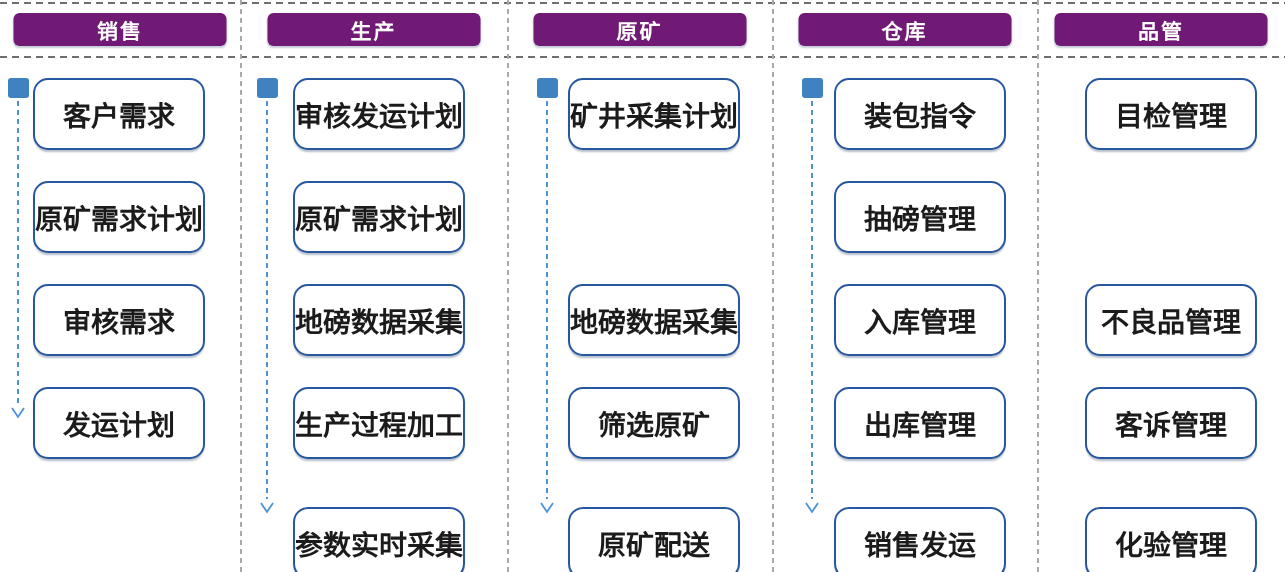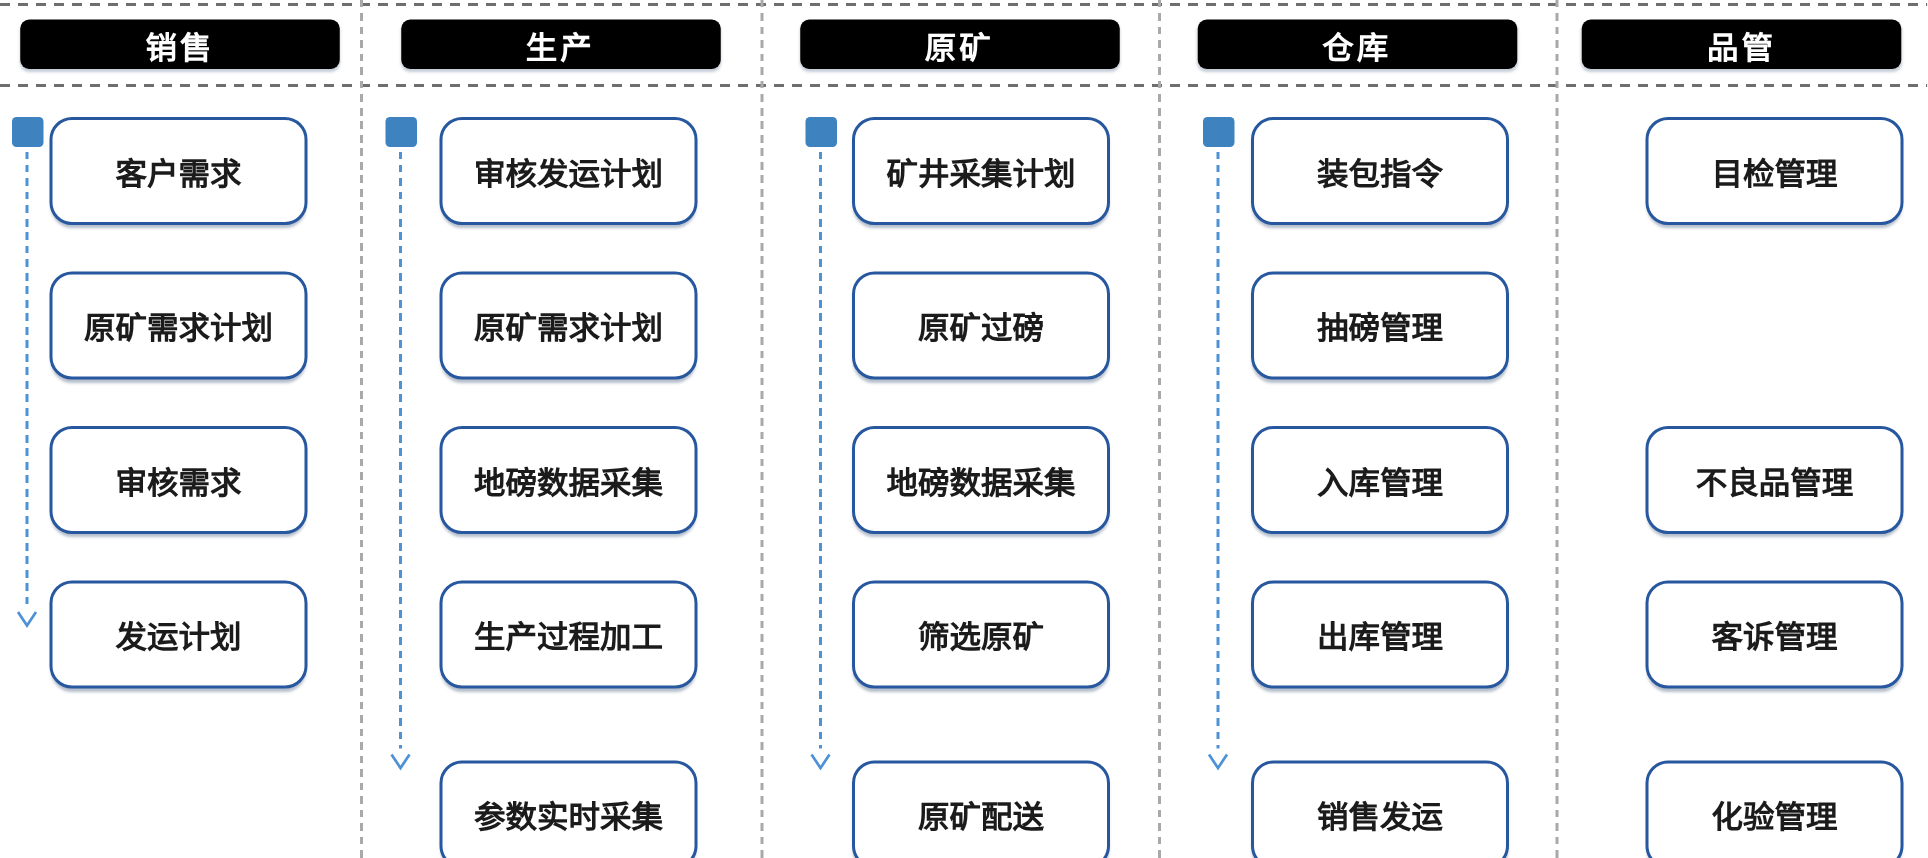--- a/index.html
+++ b/index.html
@@ -42,21 +42,21 @@
   .c4 { left: 772px;  width: 265px; }
   .c5 { left: 1037px; width: 248px; }
 
   .col-header {
     position: absolute;
     top: 13px;
     left: 50%;
     transform: translateX(-50%);
     width: 213px;
     height: 33px;
-    background: #000000;
+    background: #701a75;
     border-radius: 6px;
     color: #ffffff;
     font-size: 21px;
     font-weight: bold;
     display: flex;
     align-items: center;
     justify-content: center;
     letter-spacing: 2px;
     box-shadow: 0 2px 2px rgba(90,110,140,0.35);
   }
@@ -65,30 +65,30 @@
     position: absolute;
     width: 172px;
     height: 72px;
     box-sizing: border-box;
     background: #ffffff;
     border: 2.5px solid #27579e;
     border-radius: 15px;
     display: flex;
     align-items: center;
     justify-content: center;
-    font-size: 21px;
+    font-size: 28px;
     font-weight: bold;
     color: #1b1b1b;
     box-shadow: 0 3px 2px -1px rgba(90,110,140,0.45);
   }
   .c1 .node { left: 33px; }
   .c2 .node { left: 53px; text-align: right; }
   .c3 .node { left: 61px; }
   .c4 .node { left: 62px; }
-  .c5 .node { left: 60px; }
+  .c5 .node { left: 48px; }
   .r1 { top: 78px; }
   .r2 { top: 181px; }
   .r3 { top: 284px; }
   .r4 { top: 387px; }
   .r5 { top: 490px; margin-top: 17px; }
 
   
   .rail-square {
     position: absolute;
     top: 78px;
@@ -168,21 +168,20 @@
   <div class="col c3">
     <div class="col-header">原矿</div>
     <div class="rail-square"></div>
     <div class="rail-line"></div>
     <div class="rail-head">
       <svg width="16" height="12" viewBox="0 0 16 12">
           <polyline points="2,1 8,10 14,1" fill="none" stroke="#4e92d6" stroke-width="1.8"></polyline>
         </svg>
     </div>
     <div class="node r1">矿井采集计划</div>
-    <div class="node r2">原矿过磅</div>
     <div class="node r3">地磅数据采集</div>
     <div class="node r4">筛选原矿</div>
     <div class="node r5">原矿配送</div>
   </div>
 
   <div class="col c4">
     <div class="col-header">仓库</div>
     <div class="rail-square"></div>
     <div class="rail-line"></div>
     <div class="rail-head">

